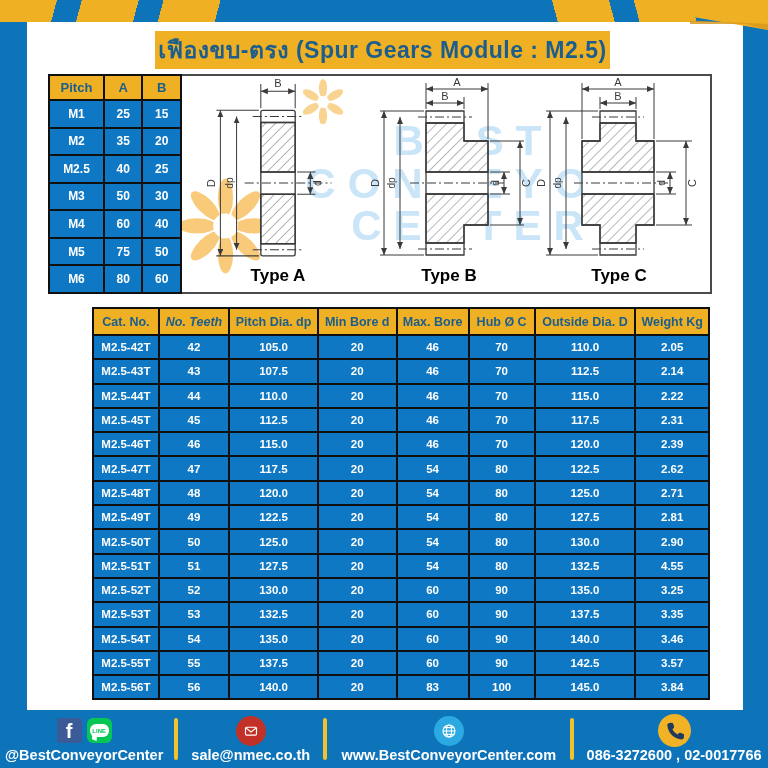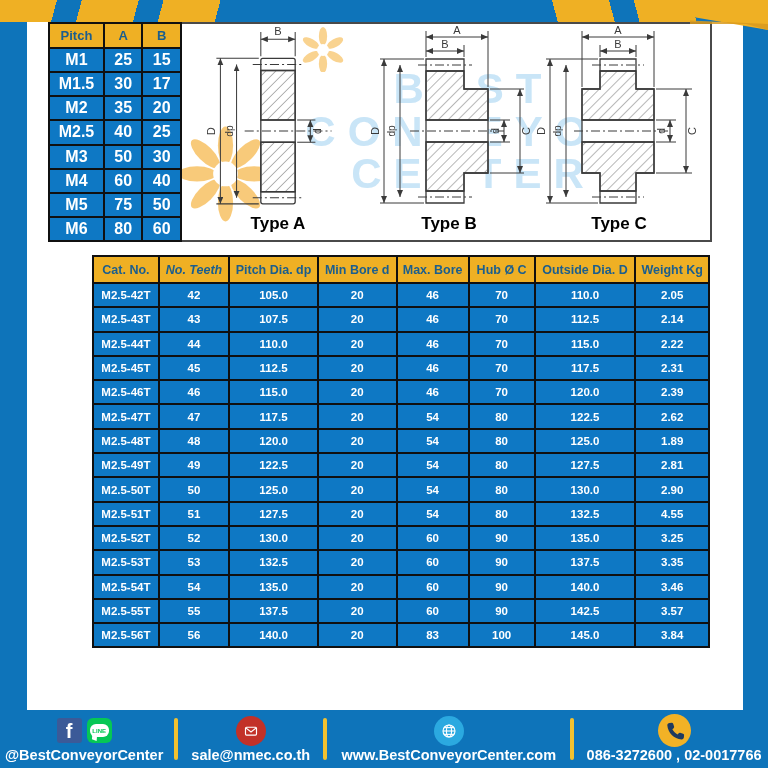--- a/index.html
+++ b/index.html
@@ -23,21 +23,21 @@
   
   .title-box{margin:9px 0 5px 128px;width:455px;height:38px;background:#EFB024;
     display:flex;align-items:center;justify-content:center;}
   .title-box span{color:#1B5E8E;font-size:23px;font-weight:bold;letter-spacing:.5px;white-space:nowrap;}
   
   .top-row{display:flex;margin-left:21px;align-items:flex-start;}
   table{border-collapse:collapse;table-layout:fixed;}
   .pitch-table{width:134px;height:220px;border:2px solid #101010;padding-left:36px;}
   .pitch-table th,.pitch-table td{border:2px solid #101010;text-align:center;padding:0;font-weight:bold;}
   .pitch-table th{background:#EFB024;color:#1B5E8E;font-size:13px;height:23px;}
-  .pitch-table td{background:#0E78C4;color:#fff;font-size:16px;height:22px;}
+  .pitch-table td{background:#0E78C4;color:#fff;font-size:12px;height:22px;}
   .pitch-table th:nth-child(1){width:42%;}
   .pitch-table th:nth-child(2),.pitch-table th:nth-child(3){width:29%;}
   .drawings-box{position:relative;width:530px;height:220px;border:2px solid #4a4a4a;border-left-width:0;
     background:#fff;overflow:hidden;display:flex;justify-content:space-between;padding:0 10px;box-sizing:border-box;}
   .watermark{position:absolute;inset:0;display:flex;flex-direction:column;align-items:center;justify-content:center;
     padding-left:55px;z-index:0;}
   .watermark div{color:#C9E5F7;font-weight:bold;font-size:42px;letter-spacing:12px;line-height:1.02;}
   .wm-star{position:absolute;left:-4px;top:88px;z-index:0;opacity:.6;}
   .wm-star2{position:absolute;left:118px;top:2px;z-index:0;opacity:.5;}
   .figure{position:relative;z-index:1;display:flex;flex-direction:column;align-items:center;}
@@ -80,40 +80,38 @@
 </head>
 <body>
 
 <div class="hazard hazard-left"></div>
 <div class="hazard hazard-right"></div>
 <div class="corner-fold"></div>
 <div class="corner-fold-shade"></div>
 
 <div class="panel">
 
+  <div class="title-box">
+    <span>เฟืองขบ-ตรง (Spur Gears Module : M2.5)</span>
+  </div>
 
   <div class="top-row">
     <table class="pitch-table">
         <thead>
           <tr>
             <th>Pitch</th>
             <th>A</th>
             <th>B</th>
           </tr>
         </thead>
         <tbody>
           <tr>
             <td>M1</td>
             <td>25</td>
             <td>15</td>
-          </tr>
-          <tr>
-            <td>M1.5</td>
-            <td>30</td>
-            <td>17</td>
           </tr>
           <tr>
             <td>M2</td>
             <td>35</td>
             <td>20</td>
           </tr>
           <tr>
             <td>M2.5</td>
             <td>40</td>
             <td>25</td>
@@ -430,21 +428,21 @@
           <td>2.62</td>
         </tr>
         <tr>
           <td>M2.5-48T</td>
           <td>48</td>
           <td>120.0</td>
           <td>20</td>
           <td>54</td>
           <td>80</td>
           <td>125.0</td>
-          <td>1.89</td>
+          <td>2.71</td>
         </tr>
         <tr>
           <td>M2.5-49T</td>
           <td>49</td>
           <td>122.5</td>
           <td>20</td>
           <td>54</td>
           <td>80</td>
           <td>127.5</td>
           <td>2.81</td>

